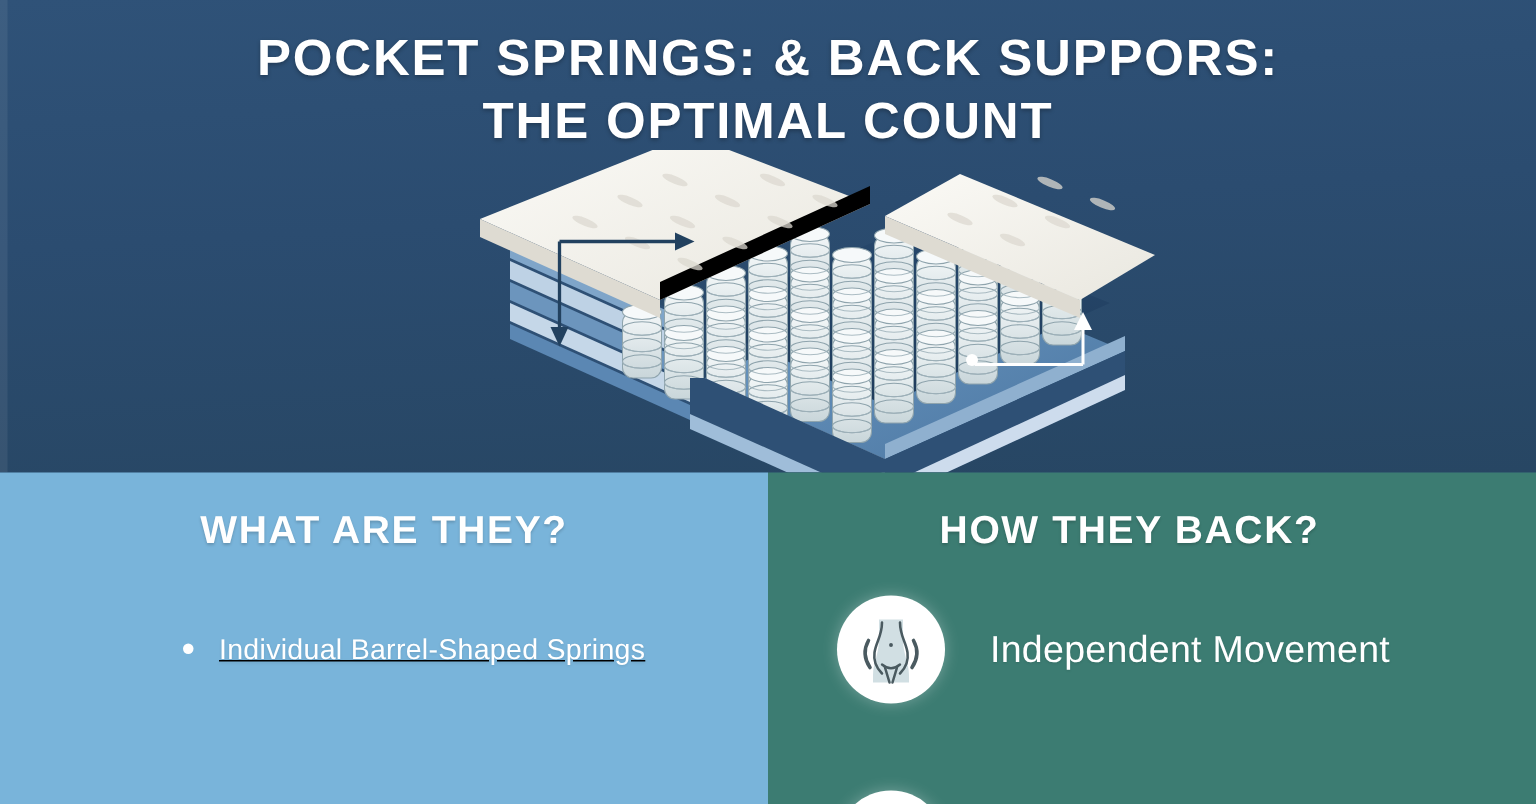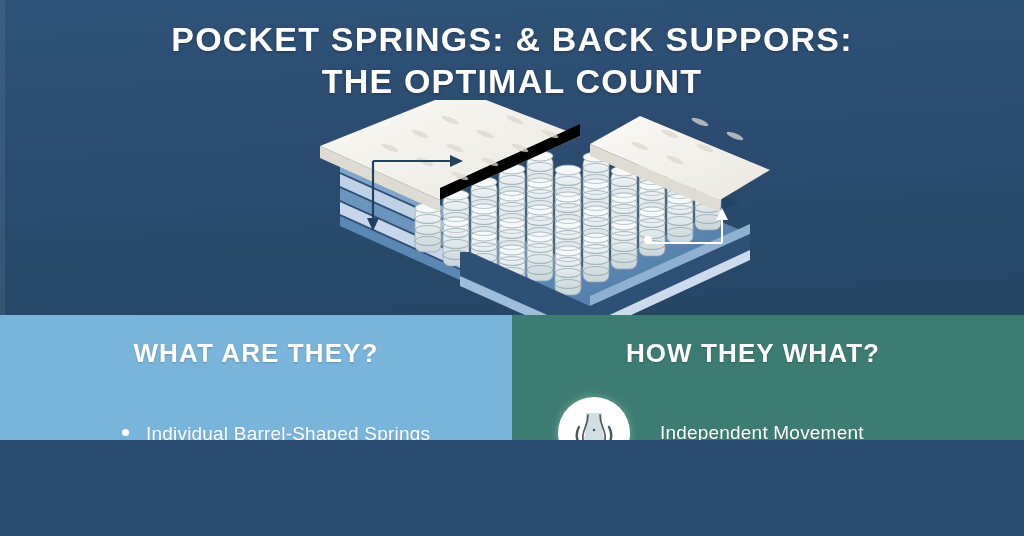--- a/index.html
+++ b/index.html
@@ -1,21 +1,21 @@
 <!DOCTYPE html>
 <html><head>
 <meta charset="utf-8">
 <style>
   * { margin:0; padding:0; box-sizing:border-box; }
   html, body {
     width:1024px; height:536px;
     font-family:"Liberation Sans", sans-serif;
     overflow:hidden; background:#2b4c70;
   }
-  #page { position:relative; width:1024px; height:440px; overflow:hidden; }
+  #page { position:relative; width:1024px; height:536px; overflow:hidden; }
 
   
   .hero {
     position:absolute; left:0; top:0; width:1024px; height:315px;
     background:linear-gradient(177deg,#2f5278 0%,#2b4c70 45%,#274663 100%);
     overflow:hidden;
   }
   .hero-edge {
     position:absolute; left:0; top:0; width:5px; height:315px;
     background:rgba(255,255,255,0.07);
@@ -69,21 +69,21 @@
   }
   .feature-1 { top:82px; }
   .feature-2 { top:212px; }
   .feature-icon {
     width:72px; height:72px; border-radius:50%;
     background:#ffffff; flex:0 0 auto;
     display:flex; align-items:center; justify-content:center;
     box-shadow:0 0 10px rgba(255,255,255,0.30);
   }
   .feature-label {
-    margin-left:30px; color:#ffffff; font-size:19px;
+    margin-left:30px; color:#ffffff; font-size:25px;
     letter-spacing:0.2px; white-space:nowrap;
     text-shadow:0 1px 2px rgba(0,0,0,0.12);
   }
 </style>
 </head>
 <body>
 
 <div id="page">
 
   <div class="hero">
@@ -465,21 +465,21 @@
 
       <div class="bullet-list">
         <div class="bullet-row">
           <span class="bullet-dot"></span>
           <span class="bullet-text">Individual Barrel-Shaped Springs</span>
         </div>
       </div>
     </div>
 
     <div class="panel panel-right">
-      <div class="panel-title">HOW THEY WHAT?</div>
+      <div class="panel-title">HOW THEY BACK?</div>
 
       <div class="feature-row feature-1">
         <div class="feature-icon">
           <svg width="56" height="56" viewBox="0 0 56 56" xmlns="http://www.w3.org/2000/svg">
 
             <path d="M20 8 h16 v13 c0 10 4 16 4 24 v5 h-24 v-5 c0-8 4-14 4-24 z" fill="#cfdde2" opacity="0.95"></path>
 
             <path d="M22 10 c0 9 -4 13 -5 20 c-1 7 2 11 5 14
                      M34 10 c0 9 4 13 5 20 c1 7 -2 11 -5 14" fill="none" stroke="#4a5a60" stroke-width="1.7" stroke-linecap="round"></path>
 

